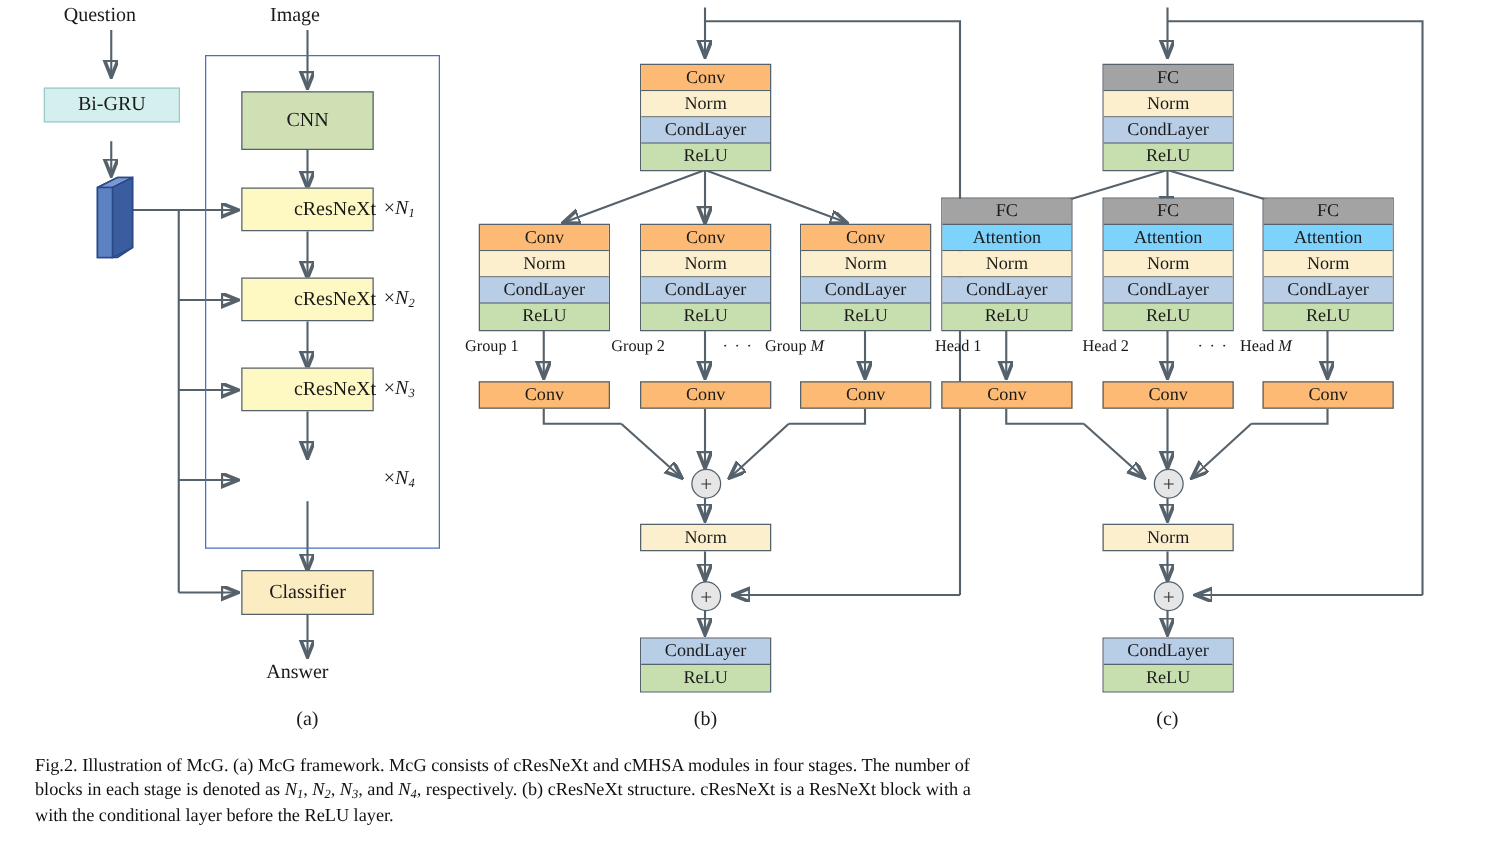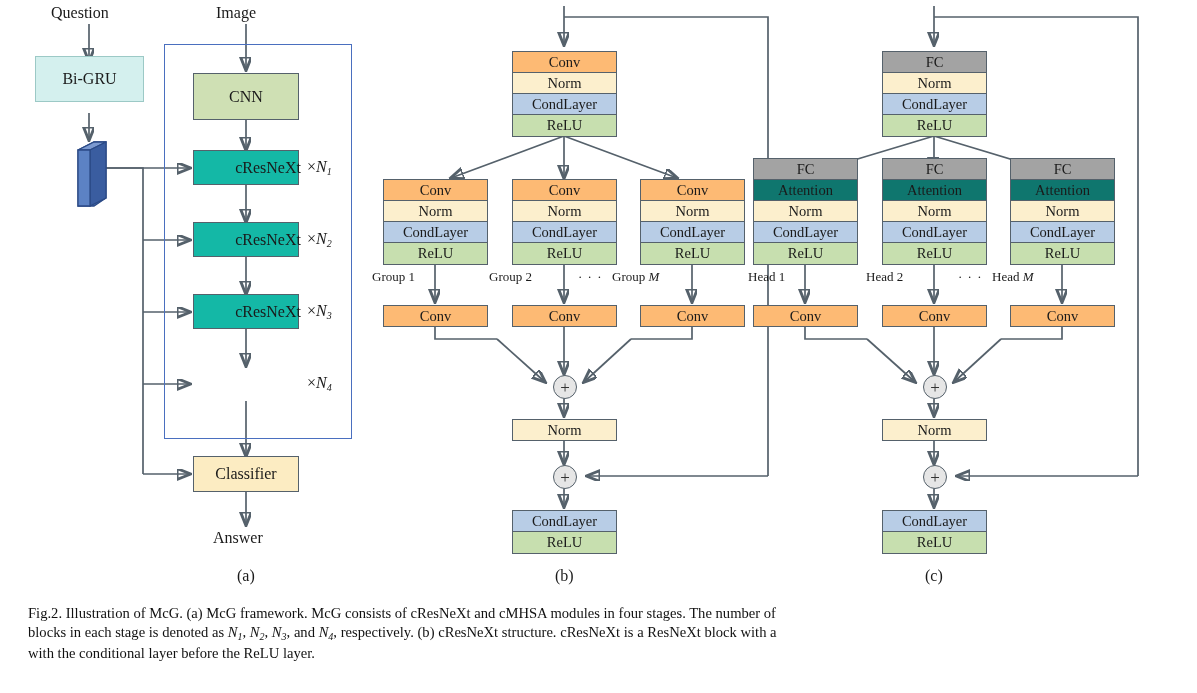--- a/index.html
+++ b/index.html
@@ -7,30 +7,30 @@
   #fig{position:relative;width:1197px;height:693px;overflow:hidden;}
 
   
   .box{position:absolute;box-sizing:border-box;border:1.3px solid #55616b;
        display:flex;align-items:center;justify-content:center;
        font-family:"Liberation Serif","DejaVu Serif",serif;white-space:nowrap;}
   .big{font-size:16px;}
   .row{font-size:14.5px;}
 
   .c-green{background:#cfe0b4;}
-  .c-blue{background:#14b8a6;padding-left:44px;}
+  .c-blue{background:#fef9c3;padding-left:44px;}
   .c-pink{background:#f4ded4;}
   .c-yellow{background:#fcecc2;}
   .c-cyan{background:#d4f0ee;border-color:#9cc9c6;}
   .c-conv{background:#fdba74;}
   .c-norm{background:#fcefcd;}
   .c-cond{background:#b8cde6;}
   .c-relu{background:#c7dfaf;}
   .c-fc{background:#a3a3a3;}
-  .c-attn{background:#0f766e;}
+  .c-attn{background:#7dd3fc;}
 
   
   .stack{position:absolute;box-sizing:border-box;border:1.3px solid #55616b;}
   .stack > div{box-sizing:border-box;border-bottom:1.1px solid #55616b;
       display:flex;align-items:center;justify-content:center;
       font-size:14.5px;line-height:1;height:21px;white-space:nowrap;
       font-family:"Liberation Serif","DejaVu Serif",serif;}
   .stack > div:last-child{border-bottom:none;}
 
   
@@ -139,21 +139,21 @@
     <line x1="934" y1="441" x2="934" y2="464" marker-end="url(#ah)"></line>
     <line x1="934" y1="487" x2="934" y2="507" marker-end="url(#ah)"></line>
   </svg>
 
   <div class="frame" style="left:164px;top:44px;width:188px;height:395px;"></div>
 
   <div class="lbl" style="left:51px;top:4px;">Question</div>
   <div class="lbl" style="left:216px;top:4px;">Image</div>
   <div class="lbl" style="left:213px;top:529px;">Answer</div>
 
-  <div class="box big c-cyan" style="left:35px;top:56px;width:109px;height:46px;">Bi-GRU</div>
+  <div class="box big c-cyan" style="left:35px;top:70px;width:109px;height:28px;">Bi-GRU</div>
 
   <div class="prism" style="left:74px;top:138px;">
     <svg width="42" height="72" viewBox="0 0 42 72">
       <polygon points="4,12 20,4 32,4 32,60 20,68 4,68" fill="#4a6fb5" stroke="#2b4a86" stroke-width="1.3"></polygon>
       <polygon points="4,12 20,4 32,4 16,12" fill="#7b99d0" stroke="#2b4a86" stroke-width="1.3"></polygon>
       <polygon points="16,12 32,4 32,60 16,68" fill="#3a5da0" stroke="#2b4a86" stroke-width="1.3"></polygon>
       <polygon points="4,12 16,12 16,68 4,68" fill="#5c82c4" stroke="#2b4a86" stroke-width="1.3"></polygon>
     </svg>
   </div>
 

